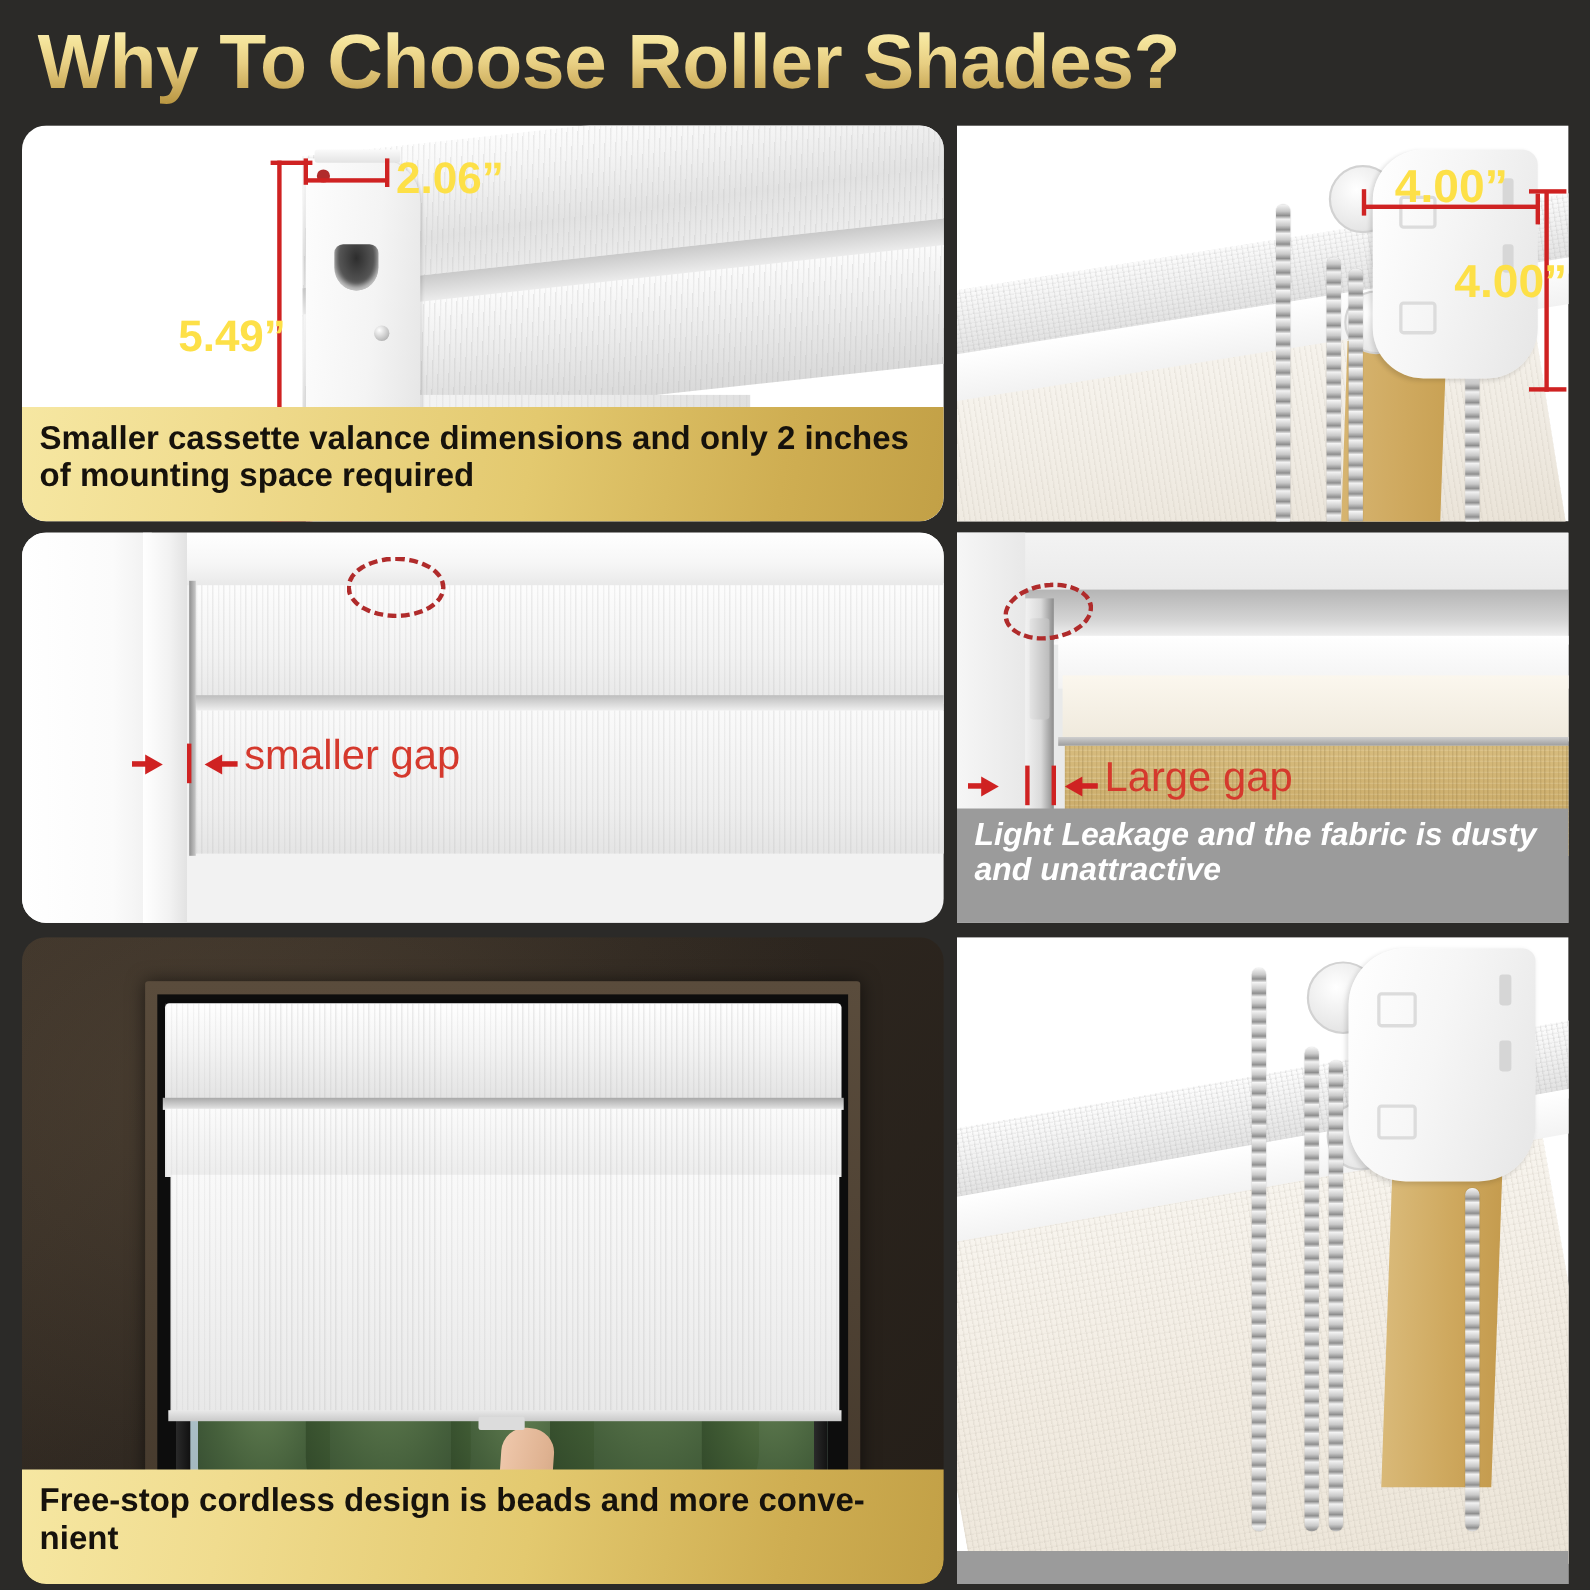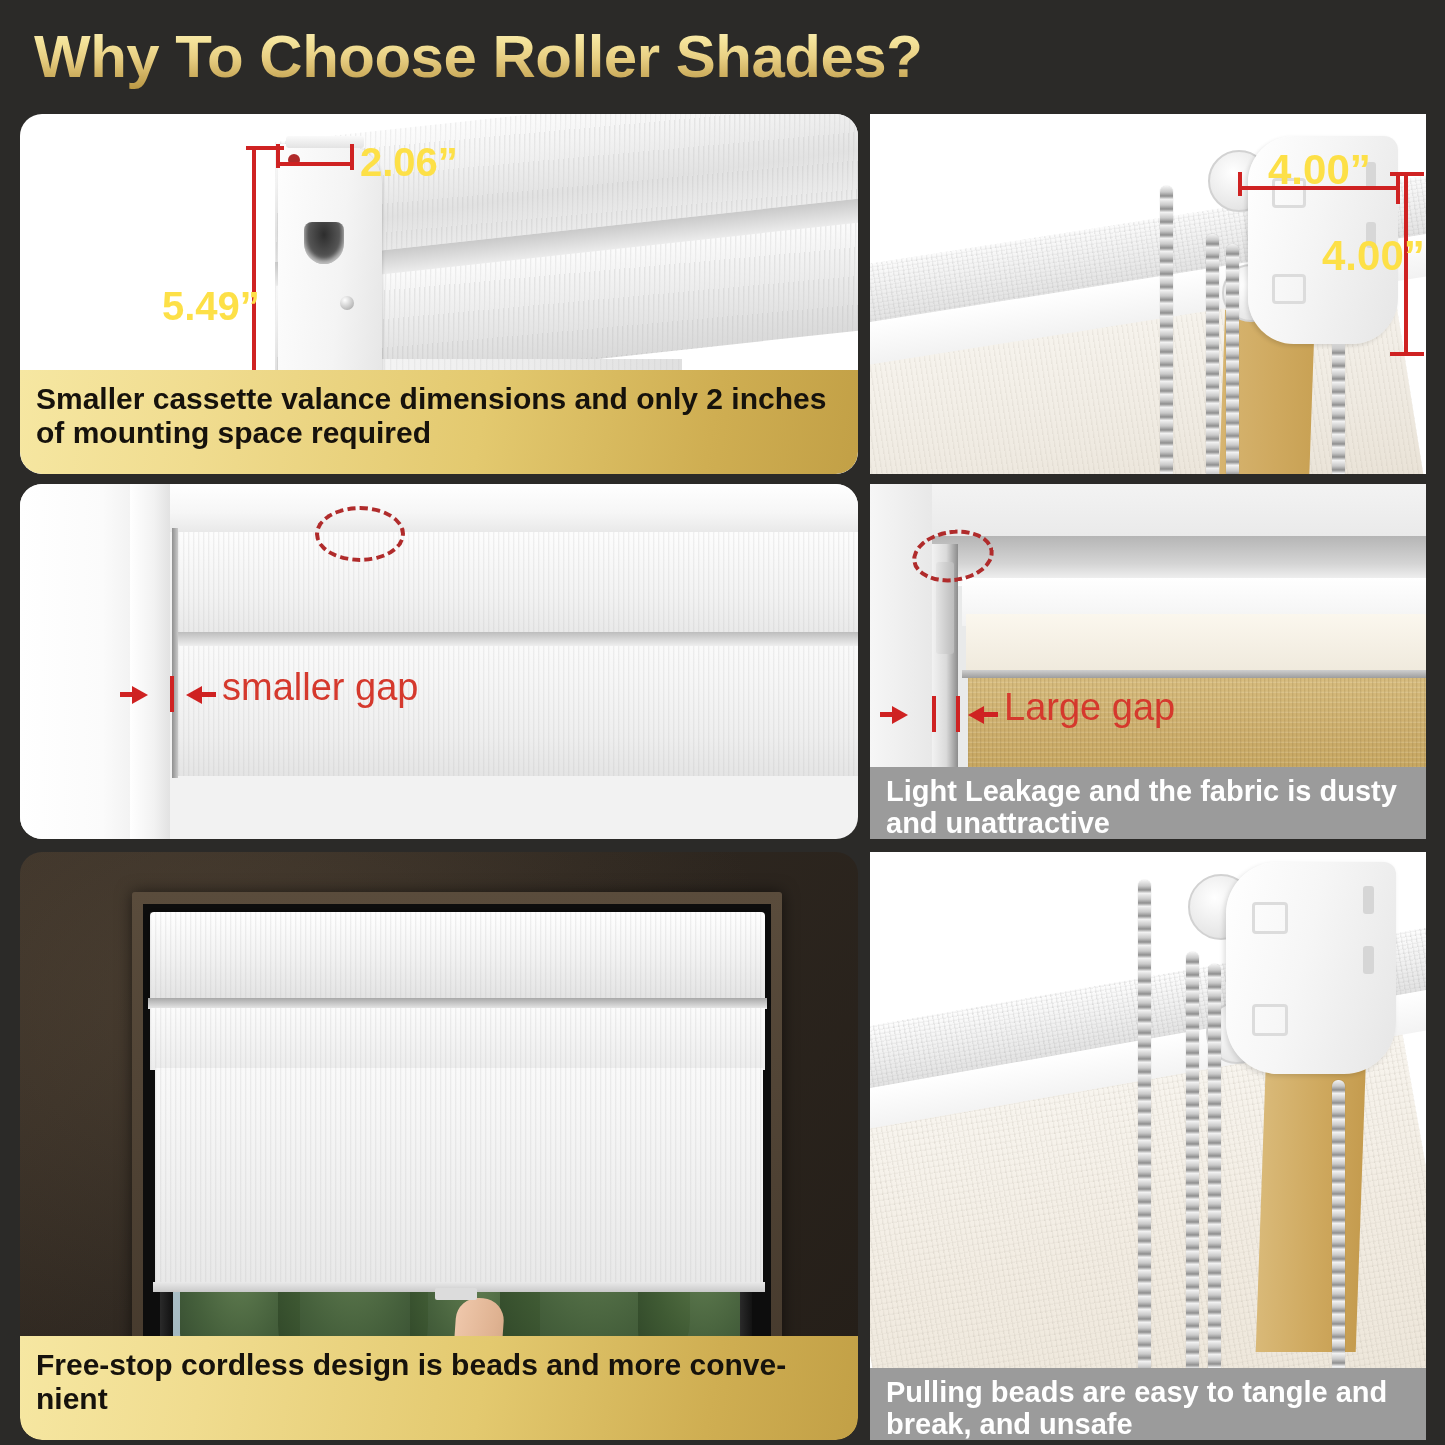--- a/index.html
+++ b/index.html
@@ -11,21 +11,21 @@
     position:relative;
   }
 
   
   #title-bar{
     position:absolute; left:0; top:0; width:1445px; height:112px;
     display:flex; align-items:center;
   }
   #page-title{
     margin-left:34px;
-    font-size:60px;
+    font-size:70px;
     font-weight:bold;
     letter-spacing:-0.5px;
     background:linear-gradient(180deg,#fdf3c4 0%,#f4e39a 28%,#e8cf83 52%,#cdae5e 78%,#b7943f 100%);
     -webkit-background-clip:text;
     background-clip:text;
     color:transparent;
     -webkit-text-fill-color:transparent;
     text-shadow:none;
     white-space:nowrap;
   }
@@ -59,21 +59,21 @@
     border-bottom-left-radius:22px;
     border-bottom-right-radius:22px;
   }
   .caption.gray{
     background:#9b9b9b;
     color:#ffffff;
     font-size:29px;
     height:112px;
     padding-top:8px;
   }
-  .caption.gray.tall{ height:72px; }
+  .caption.gray.tall{ height:104px;font-style:italic; }
 
   
   .dimlabel{
     position:absolute;
     color:#fde047;
     font-weight:bold;
     font-family:"Liberation Sans", sans-serif;
     white-space:nowrap;
   }
   .dimline{ position:absolute; background:#cf2222; }
@@ -621,16 +621,15 @@
       <div class="chain" style="left:338px;top:112px;height:428px;"></div>
       <div class="chain" style="left:462px;top:228px;height:312px;"></div>
       <div class="bracket">
         <div class="slot s1"></div>
         <div class="slot s2"></div>
         <div class="sym a"></div>
         <div class="sym b"></div>
       </div>
       <div class="floor"></div>
     </div>
-    <div class="caption gray tall">Pulling beads are easy to tangle and break, and unsafe</div>
   </div>
 
 </div>
 
 </body></html>

